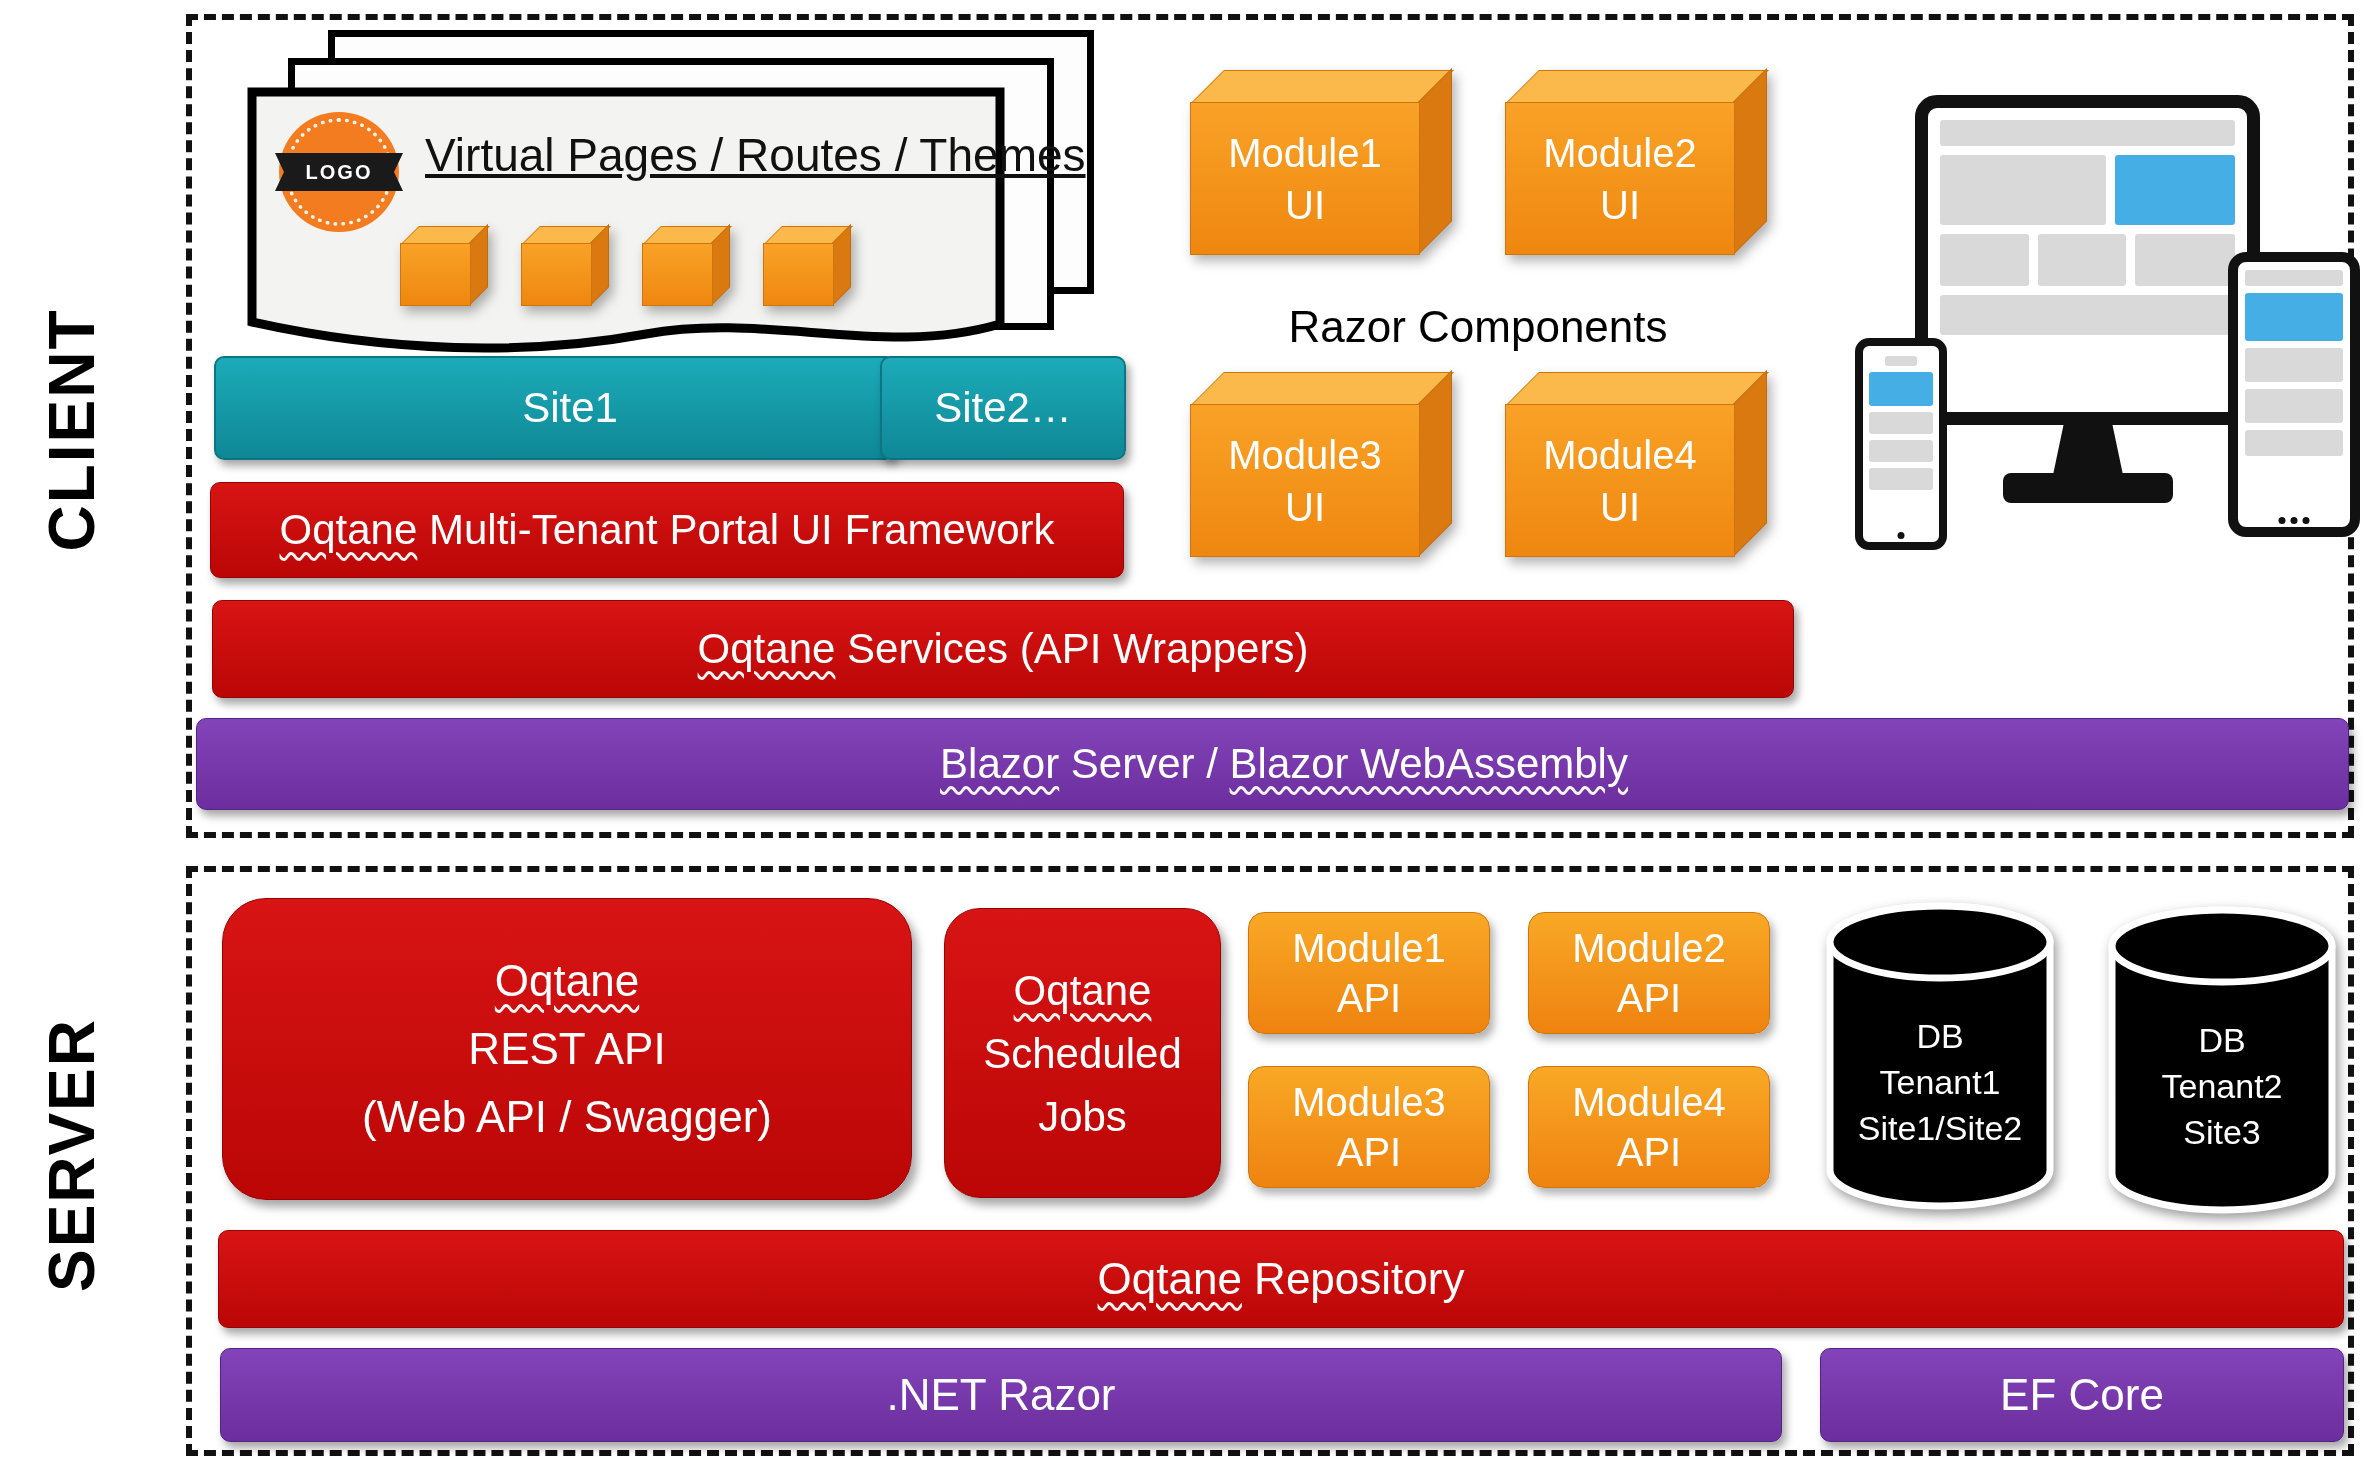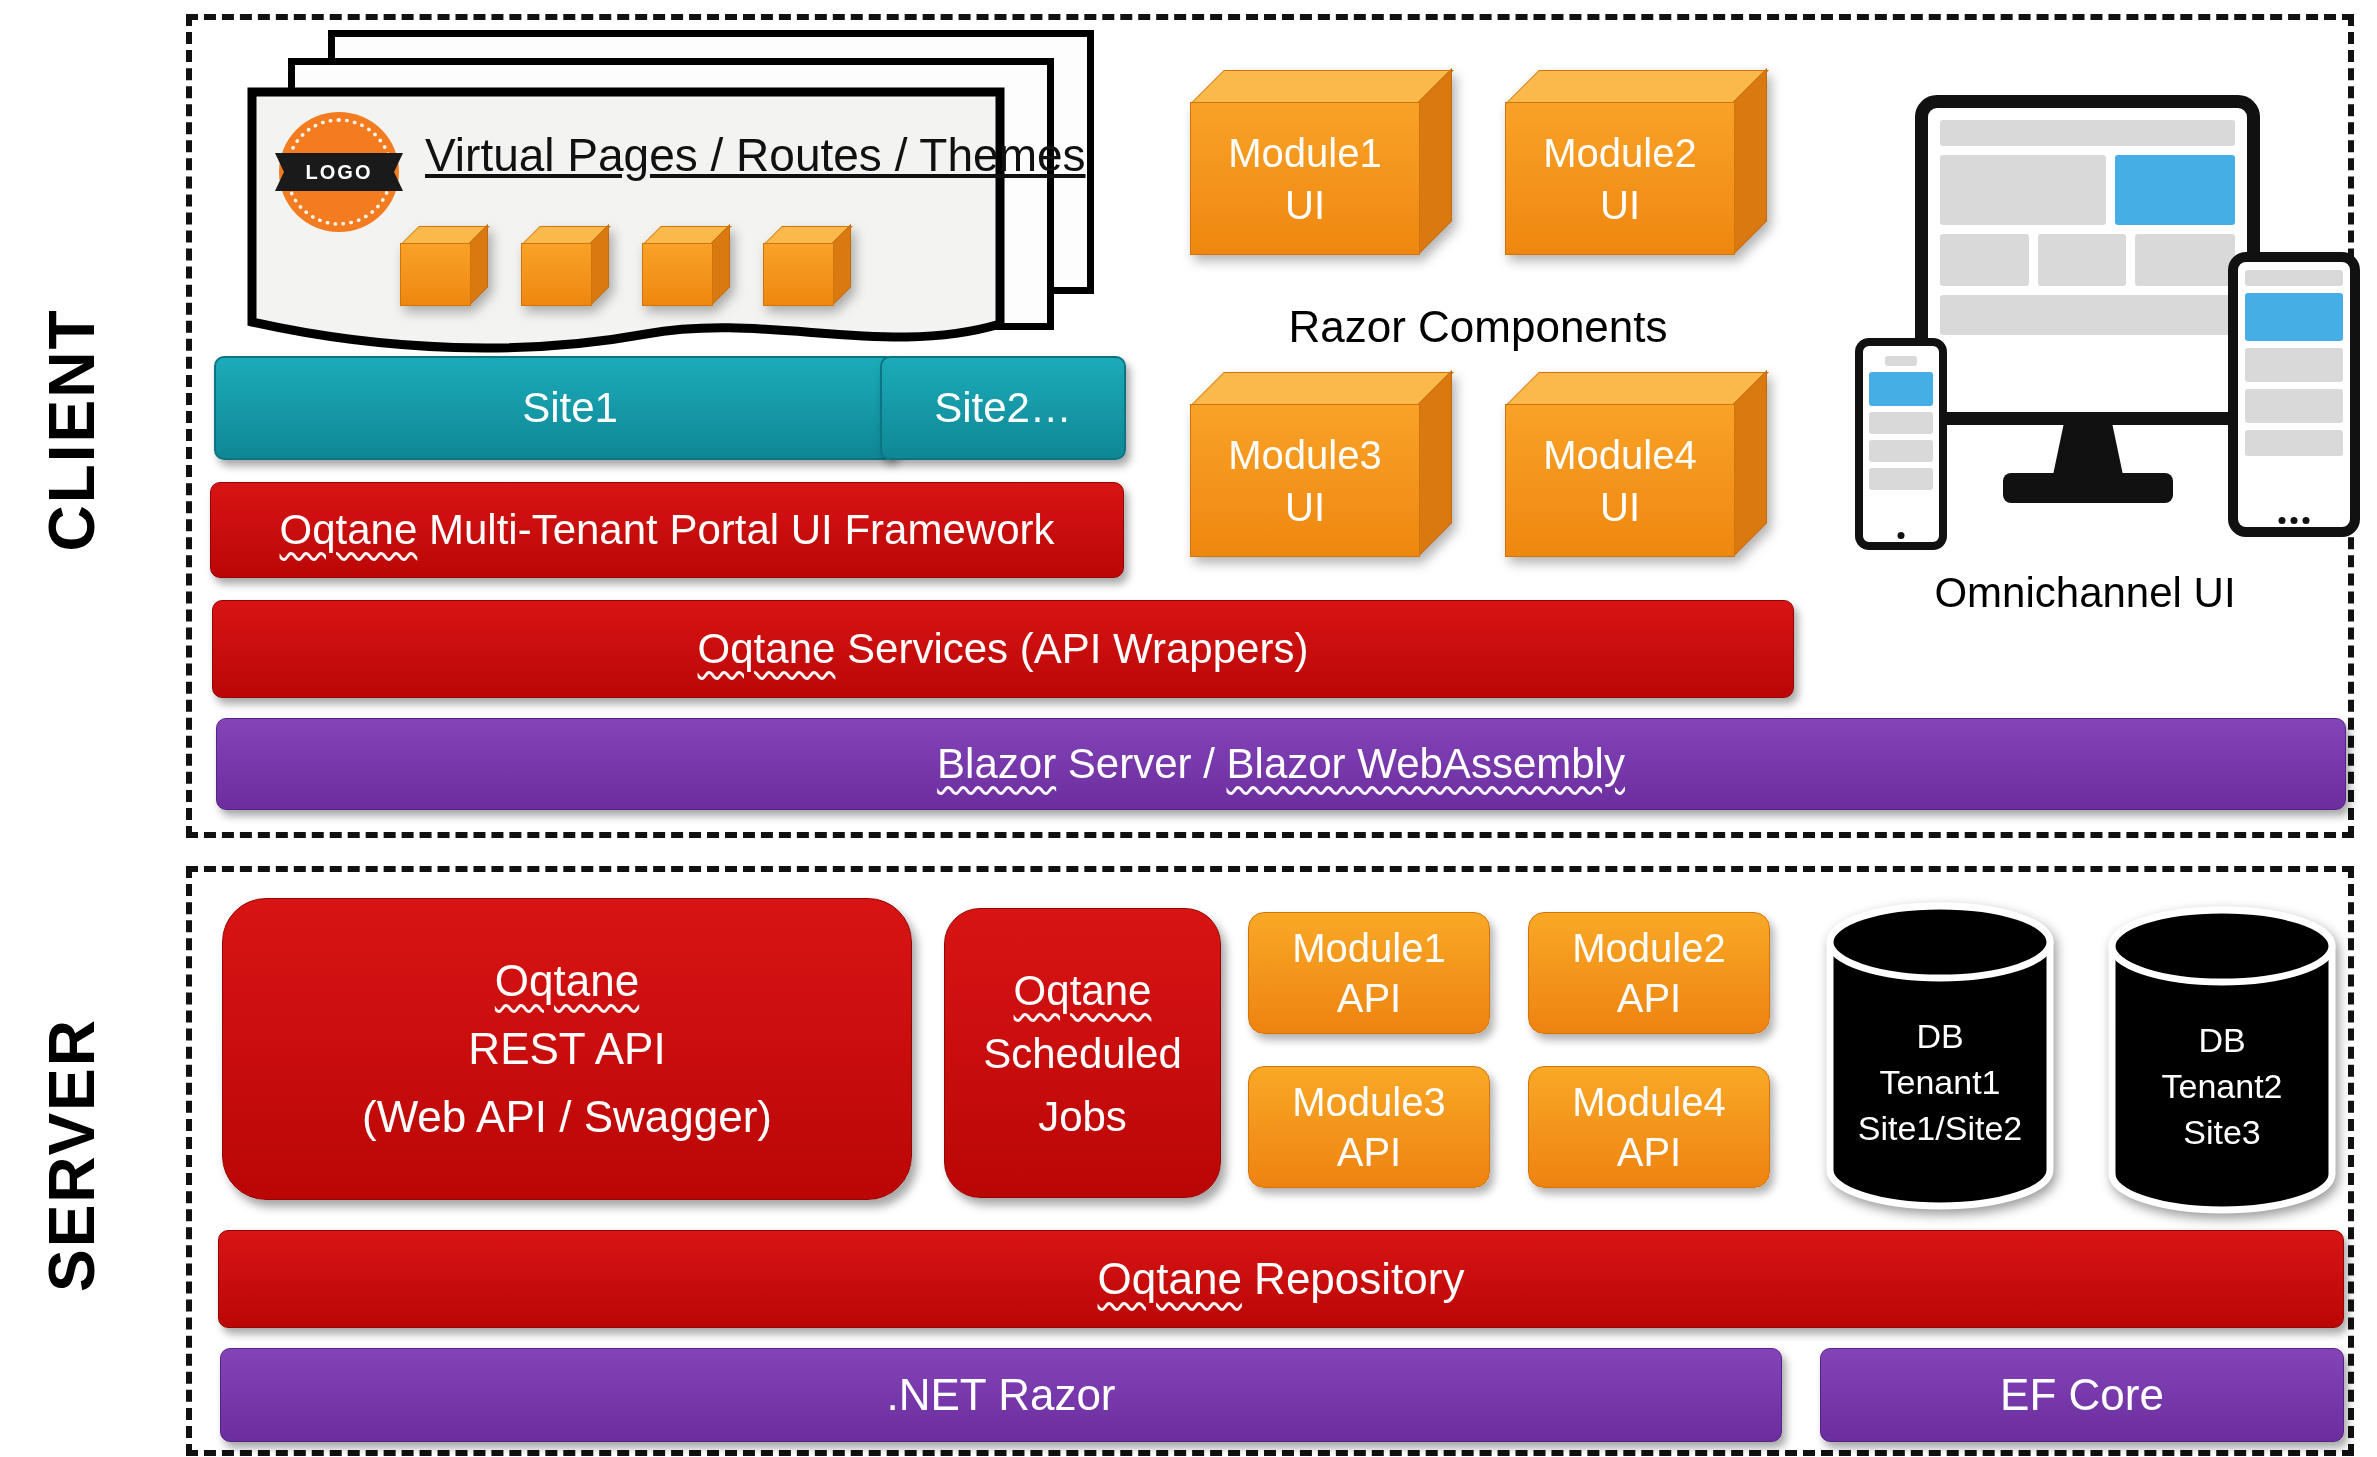--- a/index.html
+++ b/index.html
@@ -107,21 +107,21 @@
   <div class="bar teal" style="left:880px; top:356px; width:242px; height:100px;">
     <span>Site2…</span>
   </div>
 
   <div class="bar red" style="left:210px; top:482px; width:912px; height:94px;">
     <span class="sq">Oqtane</span><span> Multi-Tenant Portal UI Framework</span>
   </div>
   <div class="bar red" style="left:212px; top:600px; width:1580px; height:96px;">
     <span class="sq">Oqtane</span><span> Services (API Wrappers)</span>
   </div>
-  <div class="bar purple" style="left:216px; top:718px; width:2128px; height:90px;">
+  <div class="bar purple" style="left:196px; top:718px; width:2128px; height:90px;padding-left:23px;">
     <span class="sq">Blazor</span><span> Server / </span><span class="sq">Blazor</span><span class="sq"> WebAssembly</span>
   </div>
 
   <div class="cube" style="left:1190px; top:70px; width:262px; height:185px; --d:32px;">
     <div class="cube-top"></div>
       <div class="cube-side"></div>
     <div class="cube-front">
       <div class="cube-label">
           <div>Module1</div>
           <div>UI</div>
@@ -204,21 +204,20 @@
       <div class="blk" style="height:22px;"></div>
       <div class="blk" style="height:22px;"></div>
       <div class="blk" style="height:22px;"></div>
     </div>
     <div class="dots">
         <div class="dot"></div>
       </div>
   </div>
 
   <div class="plain-label" style="left:1880px; top:560px; width:410px; font-size:42px; line-height:1.55;">
-    <div>Omnichannel UI</div>
   </div>
 
   <div class="rounded-red" style="left:222px; top:898px; width:688px; height:300px; border-radius:44px; font-size:44px; line-height:1.55;">
     <div><span class="sq">Oqtane</span></div>
     <div>REST API</div>
     <div>(Web API / Swagger)</div>
   </div>
 
   <div class="rounded-red" style="left:944px; top:908px; width:275px; height:288px; border-radius:36px; font-size:42px; line-height:1.5;">
     <div><span class="sq">Oqtane</span></div>

